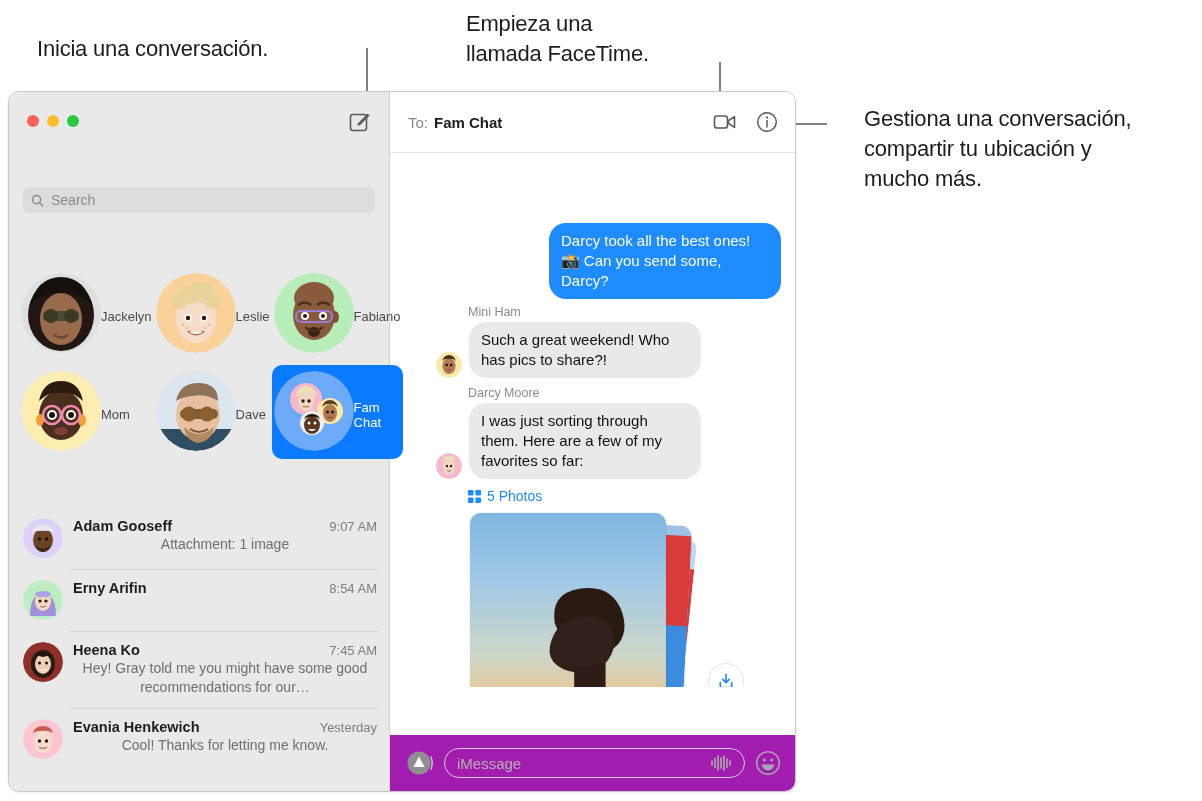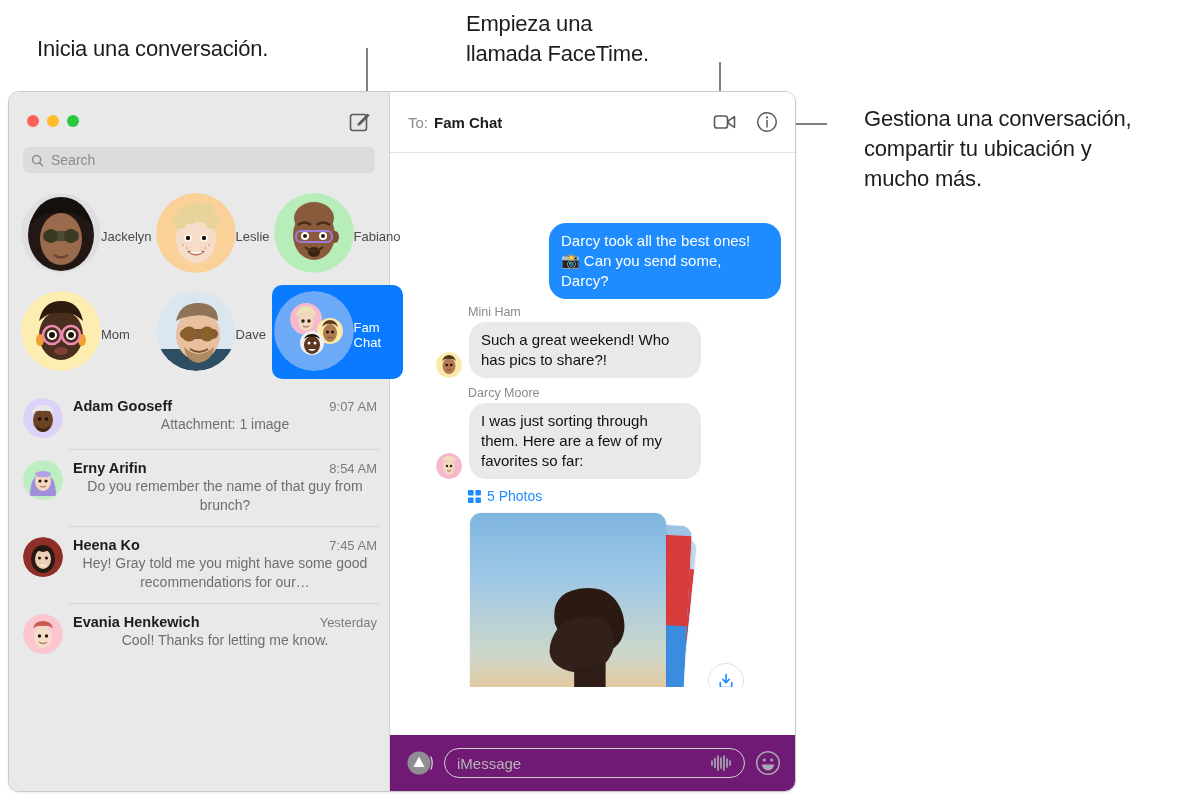--- a/index.html
+++ b/index.html
@@ -41,20 +41,21 @@
   }
 
   
   #sidebar {
     width: 381px;
     background: #e9e9e9;
     position: relative;
     display: flex;
     flex-direction: column;
     border-right: 1px solid #d2d2d2;
+    gap: 40px;
   }
   .titlebar {
     height: 55px;
     position: relative;
     flex: none;
   }
   .traffic {
     position: absolute;
     left: 18px; top: 23px;
     display: flex; gap: 8px;
@@ -233,21 +234,21 @@
     border: 1px solid #e2e2e2; background: #fff;
     display: flex; align-items: center; justify-content: center;
     margin-bottom: 72px;
     cursor: pointer;
   }
 
   #composer {
     flex: none; height: 56px;
     display: flex; align-items: center;
     padding: 0 14px 0 16px; gap: 10px;
-    background: #701a75;
+    background: #a21caf;
   }
   #apps-btn { width: 28px; height: 28px; cursor: pointer; flex:none; }
   #imessage-field {
     flex: 1; height: 30px;
     border: 1px solid #cfcfcf; border-radius: 15px;
     display: flex; align-items: center;
     padding: 0 12px;
   }
   #imessage-field .ph { flex:1; color: #b4b4b4; font-size: 15px; }
   #emoji-btn { width: 26px; height: 26px; cursor: pointer; flex:none; }
@@ -489,21 +490,20 @@
               <circle cx="17" cy="21" r="1.6" fill="#2b1a10"></circle>
               <circle cx="23" cy="21" r="1.6" fill="#2b1a10"></circle>
               <path d="M17 26 Q20 28 23 26" stroke="#b07a66" stroke-width="1.3" fill="none"></path>
             </svg>
           </div>
           <div class="body">
             <div class="row1">
               <span class="who">Erny Arifin</span>
               <span class="tm">8:54 AM</span>
             </div>
-            <div class="prev">Do you remember the name of that guy from brunch?</div>
           </div>
         </div>
 
         <div class="conv">
           <div class="cav">
             <svg viewBox="0 0 40 40" width="40" height="40">
               <defs>
                   <clipPath id="ch">
                     <circle cx="20" cy="20" r="20"></circle>
                   </clipPath>

